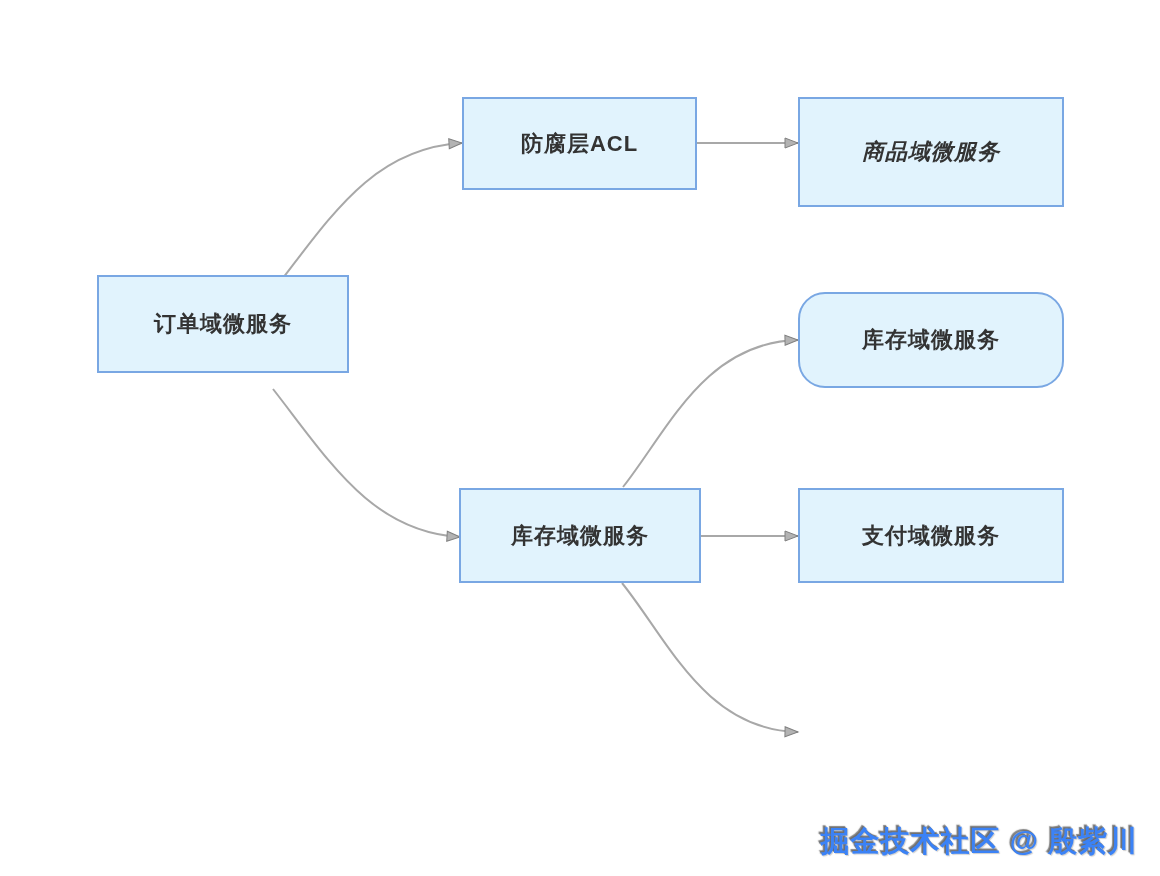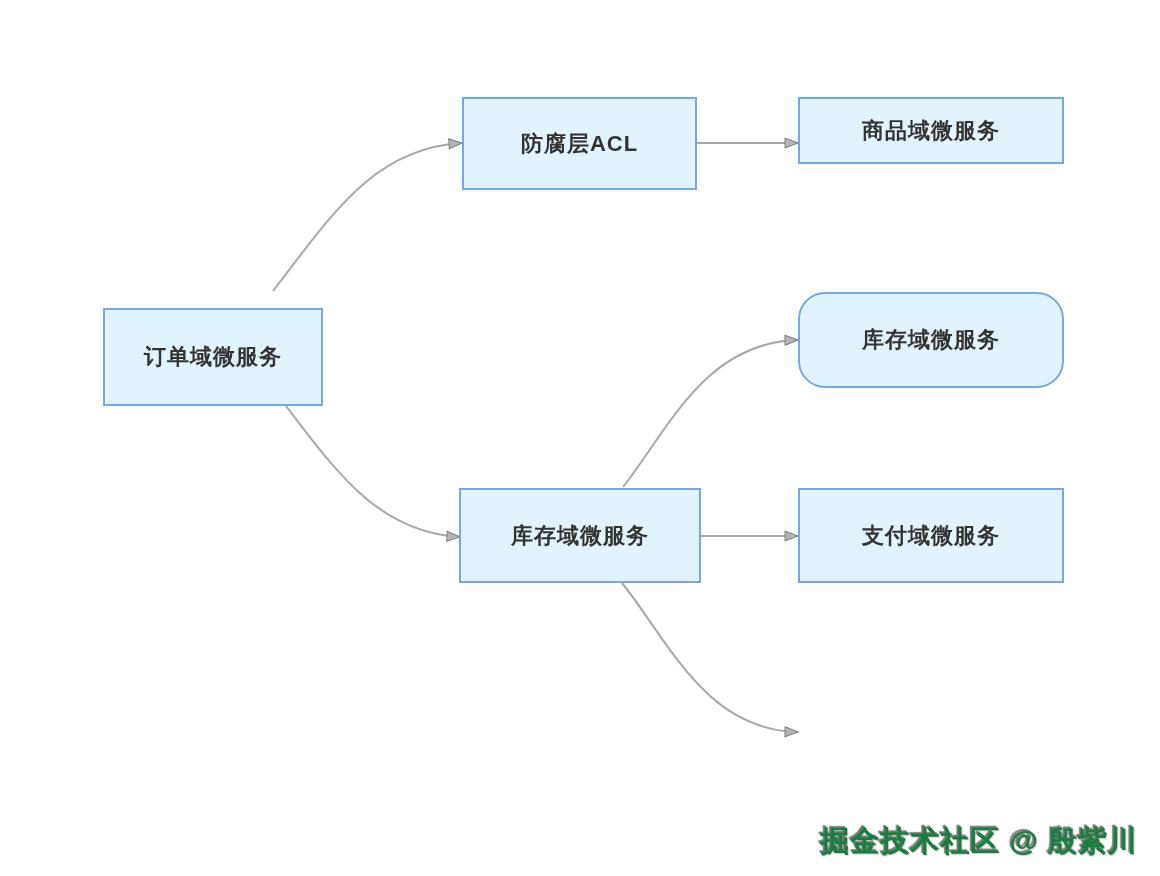--- a/index.html
+++ b/index.html
@@ -30,36 +30,36 @@
     box-sizing: border-box;
     display: flex;
     align-items: center;
     justify-content: center;
     color: #333333;
     font-size: 22px;
     font-weight: 600;
     letter-spacing: 1px;
     white-space: nowrap;
   }
-  .node-order     { left: 97px;  top: 308px; width: 220px; height: 98px; margin-left: 6px; }
+  .node-order     { left: 97px;  top: 275px; width: 252px; height: 98px; }
   .node-acl       { left: 462px; top: 97px;  width: 235px; height: 93px; }
-  .node-product   { left: 798px; top: 97px;  width: 266px; height: 67px; }
+  .node-product   { left: 798px; top: 97px;  width: 266px; height: 110px; font-style: italic; }
   .node-inventory { left: 798px; top: 292px; width: 266px; height: 96px; border-radius: 27px; }
   .node-message   { left: 459px; top: 488px; width: 242px; height: 95px; }
   .node-payment   { left: 798px; top: 488px; width: 266px; height: 95px; }
   .node-logistics { left: 798px; top: 684px; width: 266px; height: 95px; }
   .watermark {
     position: absolute;
     z-index: 3;
     right: 22px;
     bottom: 14px;
     font-size: 29px;
     font-weight: 700;
     letter-spacing: 1px;
-    color: #15803d;
+    color: #3b82f6;
     text-shadow: -2px -2px 1px rgba(90,90,90,0.75),
                  -1px -1px 0 rgba(120,120,120,0.6),
                   1px 1px 1px rgba(200,200,200,0.9);
     white-space: nowrap;
   }
 </style>
 </head>
 <body>
 
 <div class="canvas">

